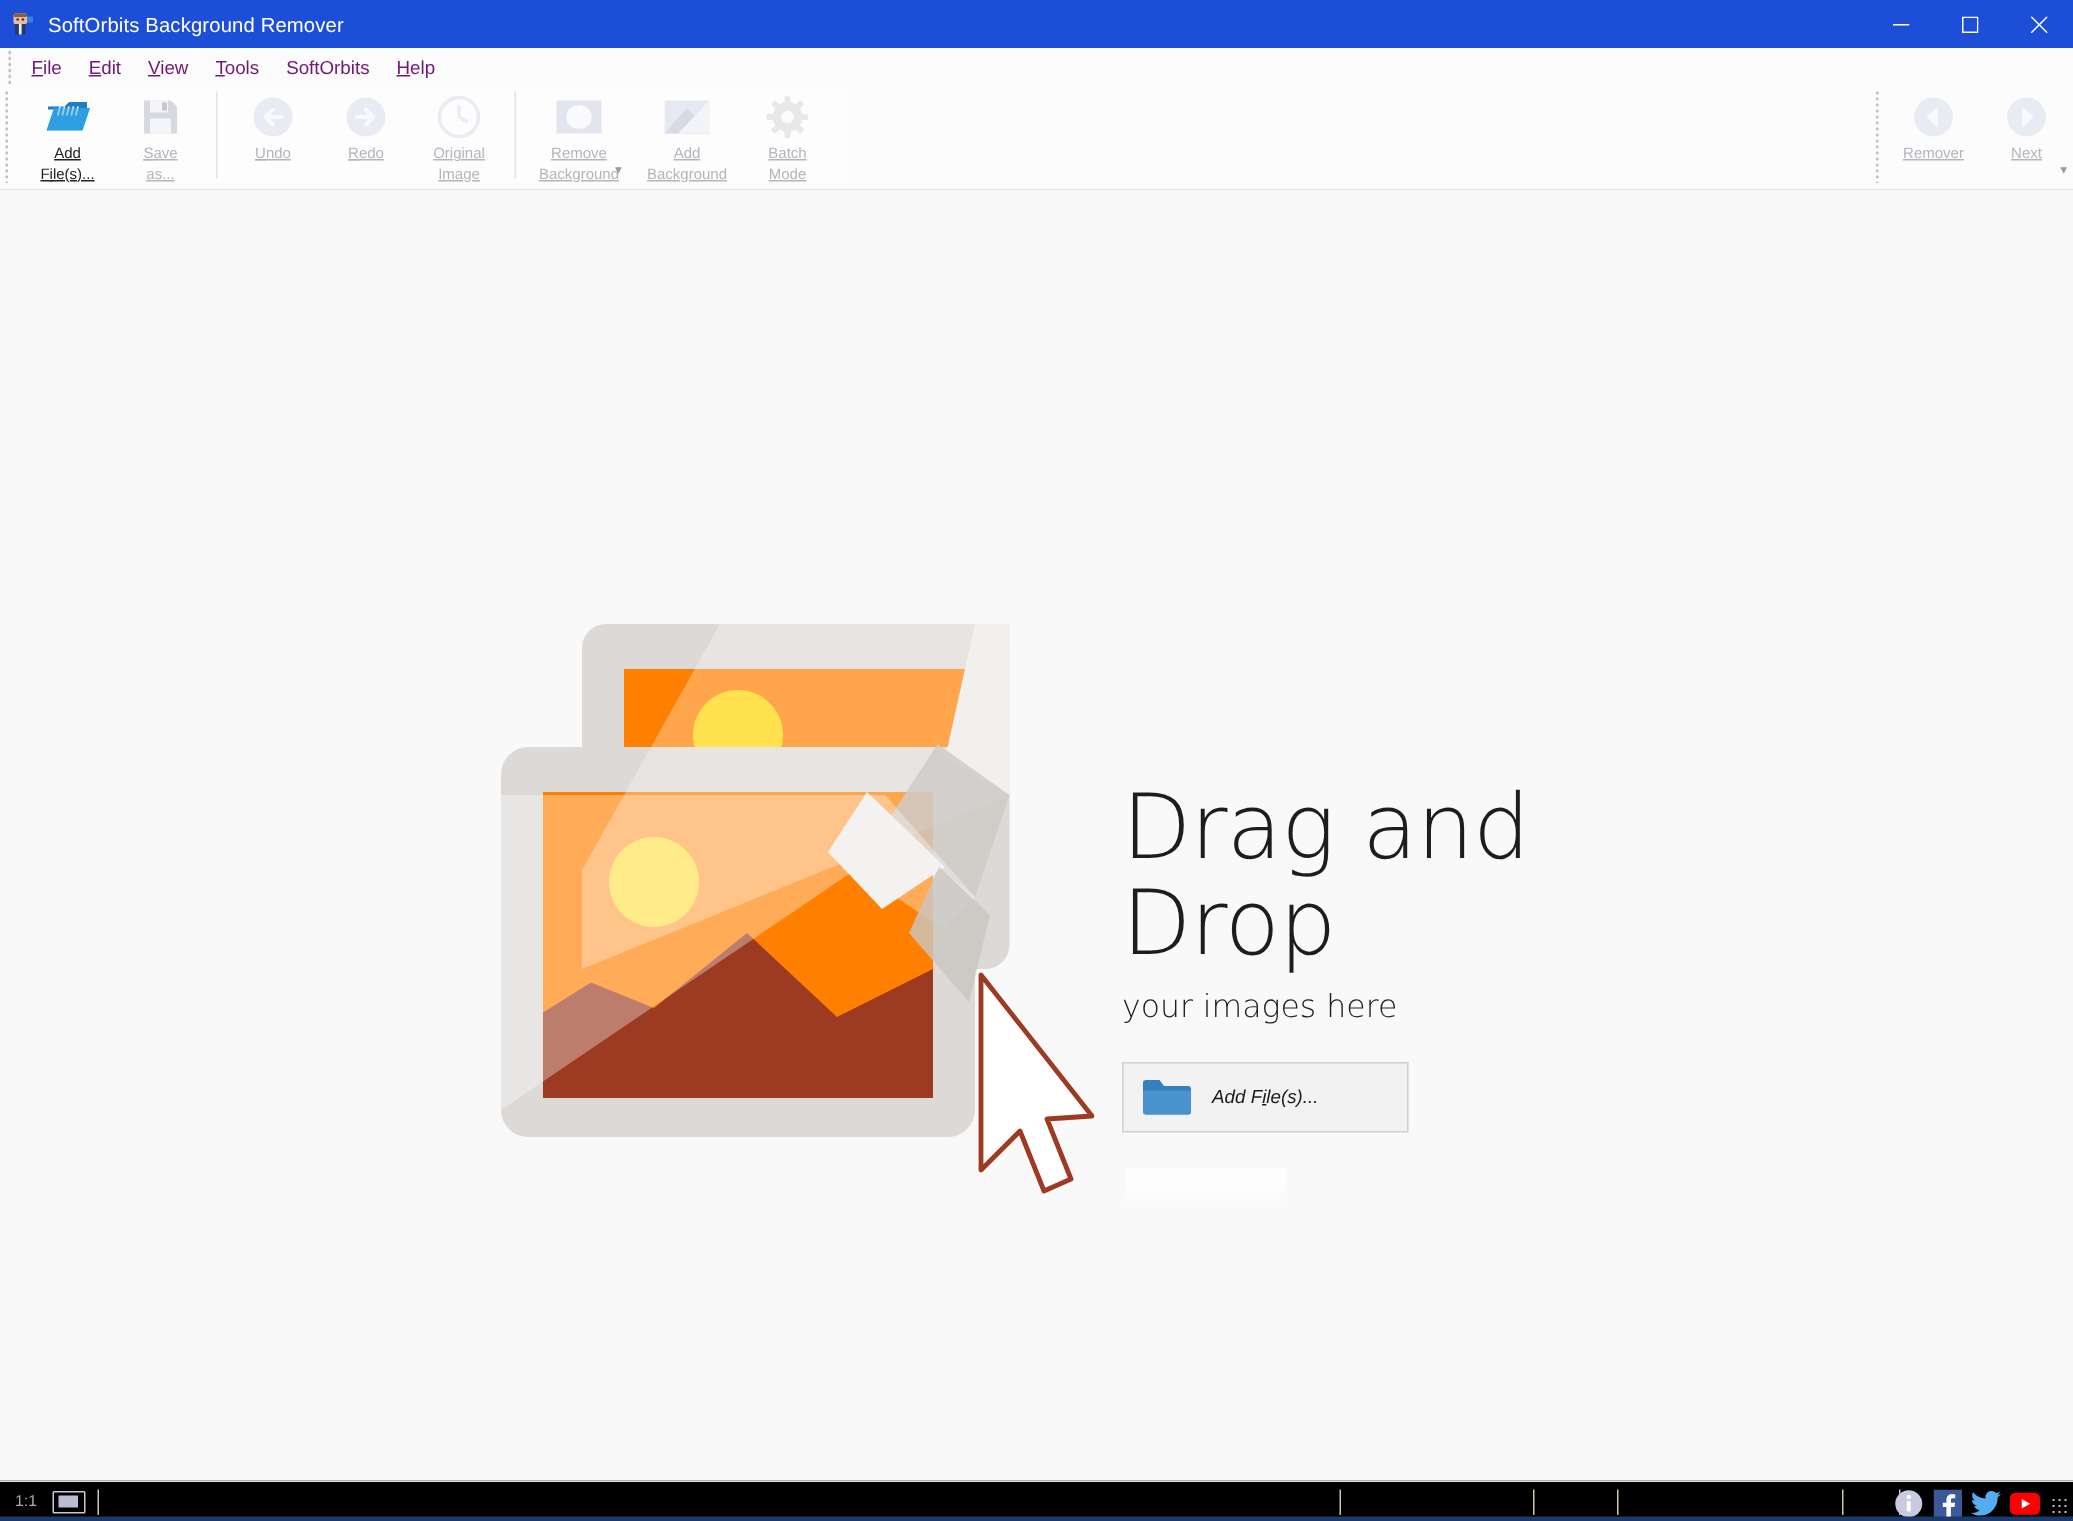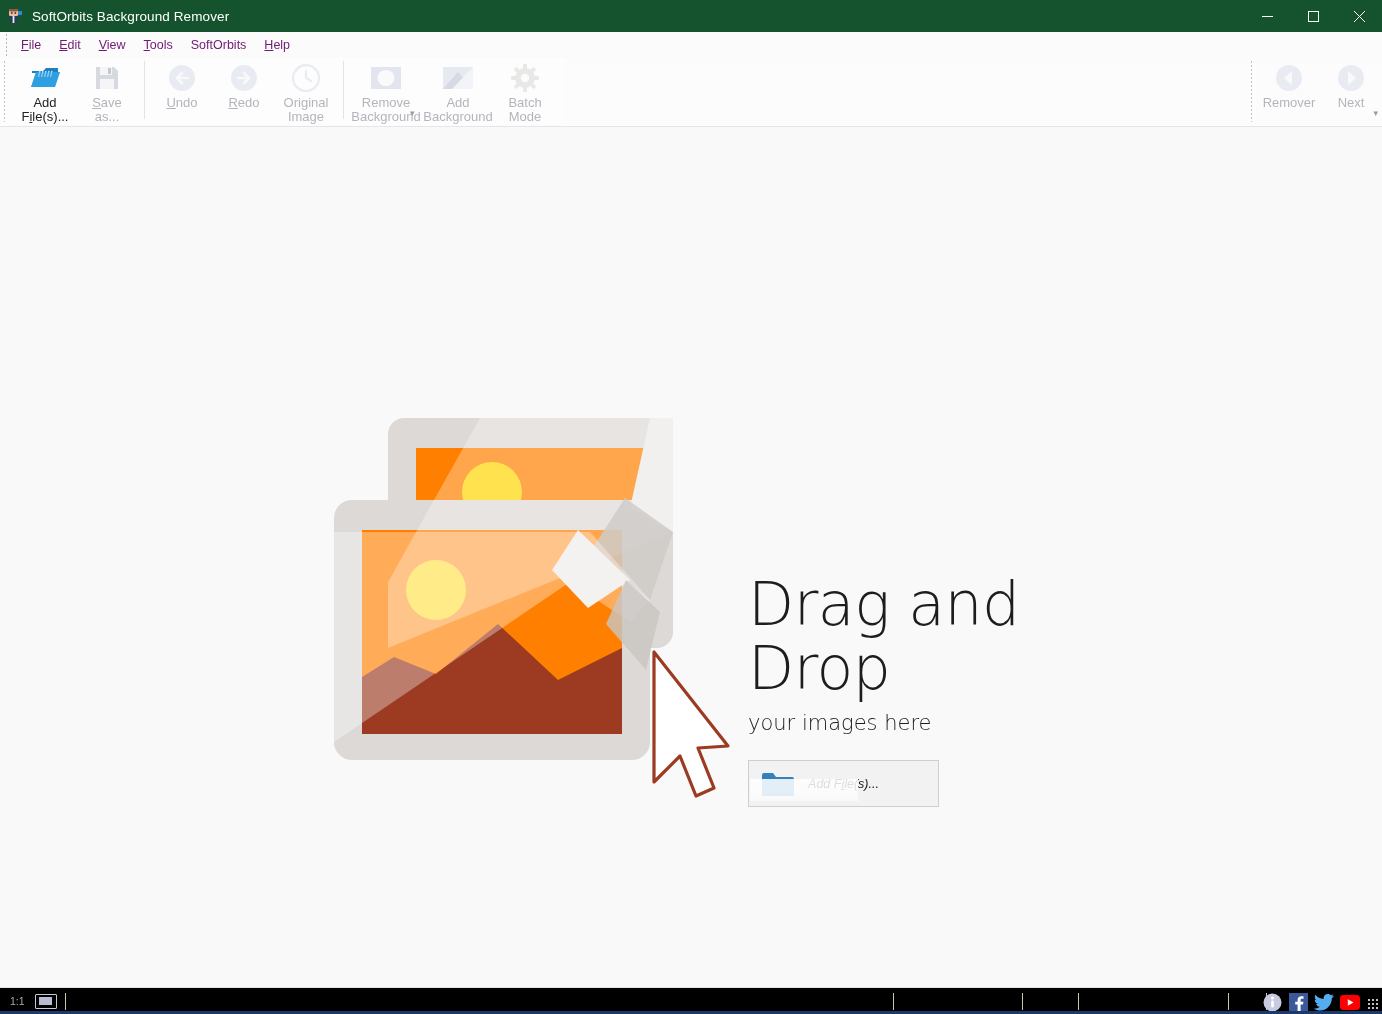--- a/index.html
+++ b/index.html
@@ -5,21 +5,21 @@
   * { box-sizing: border-box; margin: 0; padding: 0; }
   html, body {
     width: 1382px; height: 1014px;
     overflow: hidden;
     font-family: "Liberation Sans", sans-serif;
     background: #fafafa;
   }
 
   
   #titlebar {
-    height: 32px; background: #14532d;
+    height: 32px; background: #1d4ed8;
     display: flex; align-items: center;
     position: relative;
   }
   #app-icon {
     width: 16px; height: 16px; margin-left: 7px; margin-right: 9px;
     position: relative; flex: 0 0 auto;
   }
   #title-text {
     color: #ffffff; font-size: 13.5px; letter-spacing: .1px;
     font-family: "Liberation Sans", sans-serif;
@@ -77,22 +77,23 @@
     width: 62px; min-height: 64px;
     display: flex; flex-direction: column; align-items: center;
     padding-top: 4px;
     text-align: center;
   }
   .tb-btn .tb-ico {
     width: 32px; height: 32px; margin-bottom: 2px;
     display: flex; align-items: center; justify-content: center;
   }
   .tb-btn .tb-lbl {
-    font-size: 13px; line-height: 13.5px; color: #222;
+    font-size: 10px; line-height: 13.5px; color: #222;
     white-space: pre-line;
+    text-decoration: underline;
   }
   .tb-btn.disabled .tb-lbl { color: #b4b4bd; }
   .tb-btn.disabled .tb-ico { opacity: .38; }
   .tb-btn.wide { width: 72px; }
   .tb-btn u { text-decoration: underline; text-underline-offset: 1px; }
 
   #ribbon-overflow {
     position: absolute; left: 410px; top: 50px;
     font-size: 9px; color: #9a9a9a;
   }
@@ -108,21 +109,21 @@
   
   #canvas {
     position: absolute; top: 127px; left: 0;
     width: 1382px; height: 860px;
     background: #f9f9f9;
     overflow: hidden;
   }
   #dropzone {
     position: absolute; left: 330px; top: 280px;
     width: 810px; height: 400px;
-    display: flex; align-items: flex-end;
+    display: flex; align-items: center;
   }
   #illustration { position: relative; width: 400px; height: 395px; flex: 0 0 auto; }
   #dz-text { margin-left: 18px; margin-top: 60px; }
   #dz-title {
     font-size: 60px; font-weight: 300; color: #1d1d1d;
     line-height: 64px; letter-spacing: -0.5px;
     font-family: "DejaVu Sans", sans-serif;
     font-stretch: normal;
   }
   #dz-sub {

